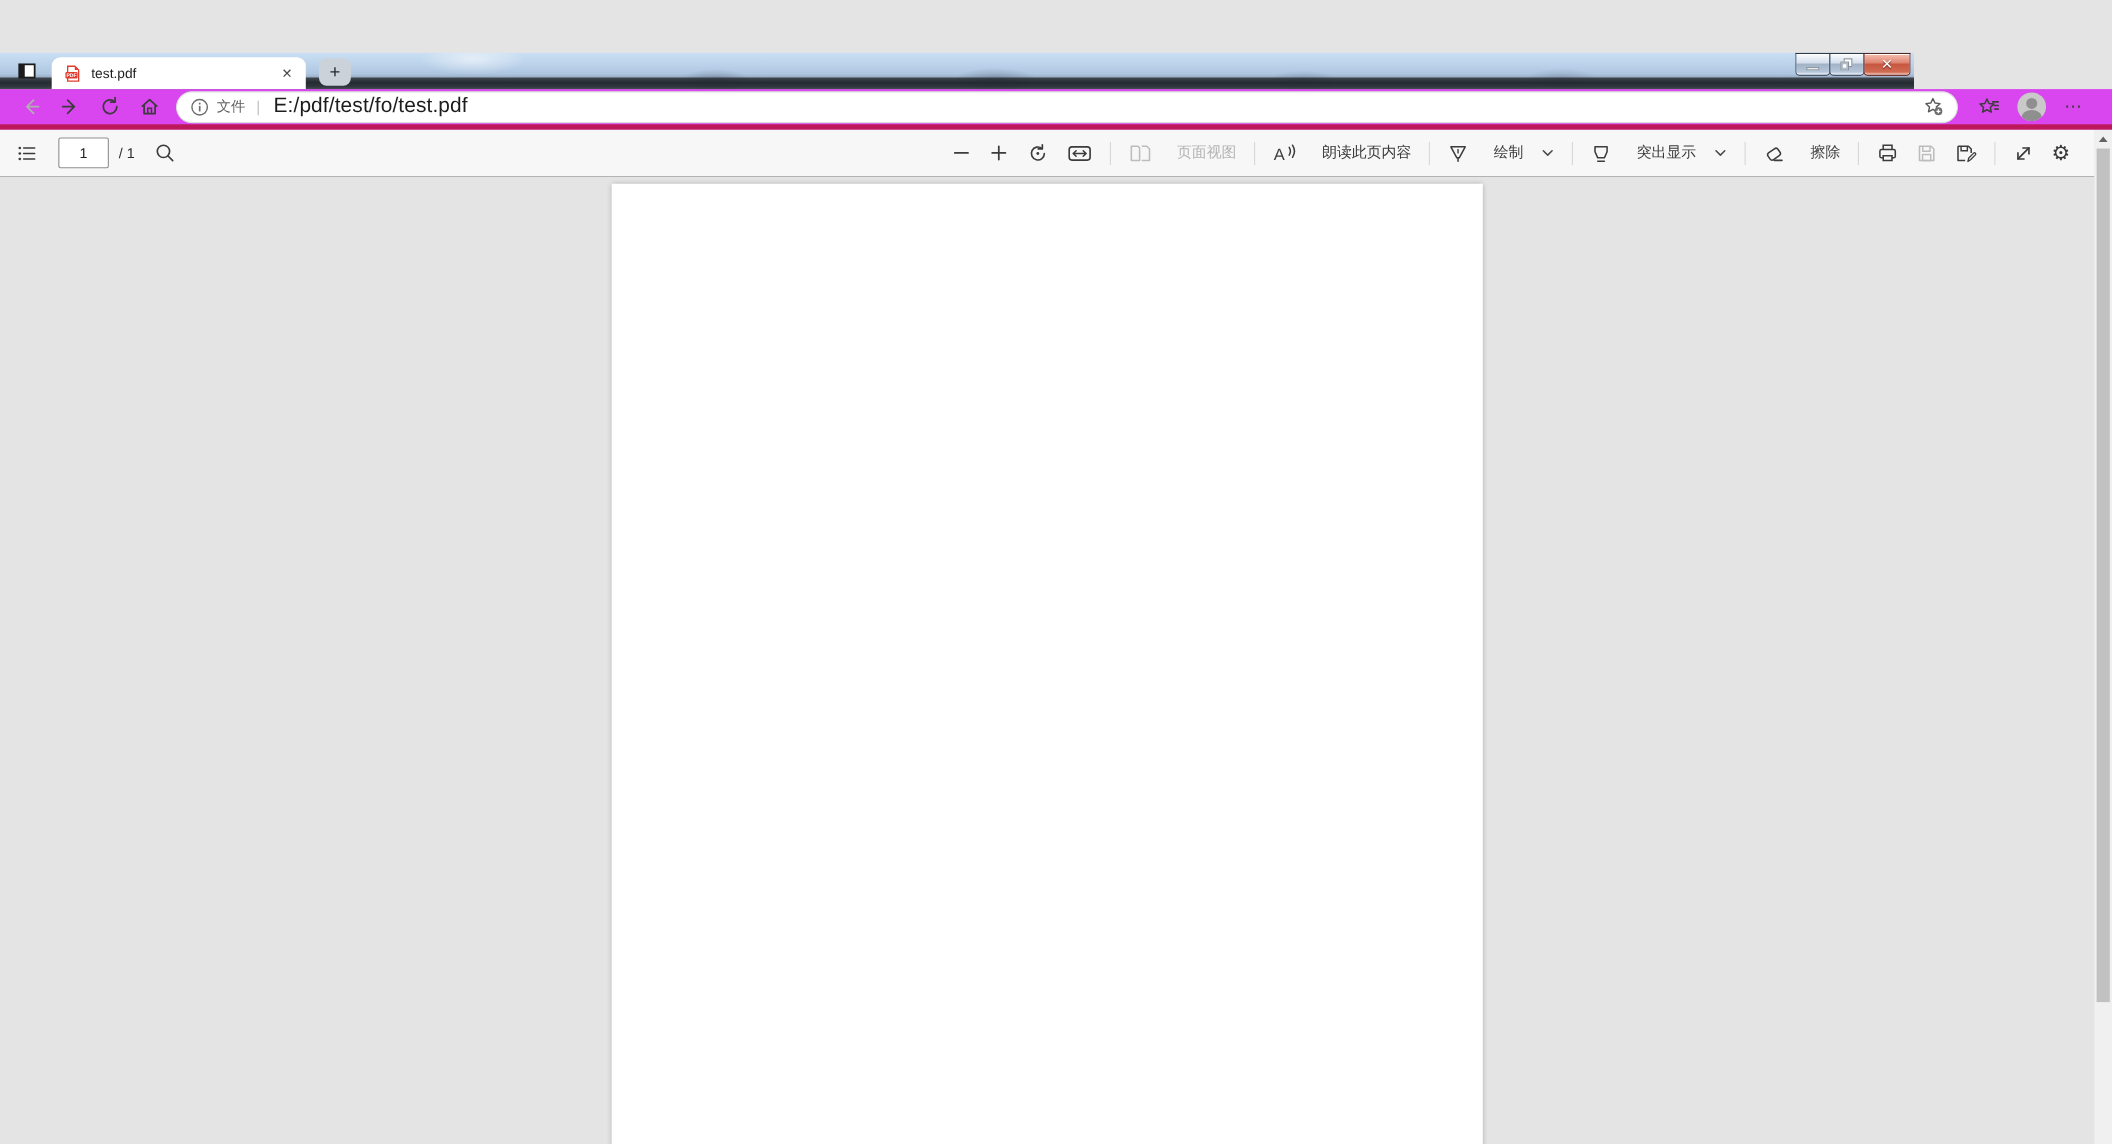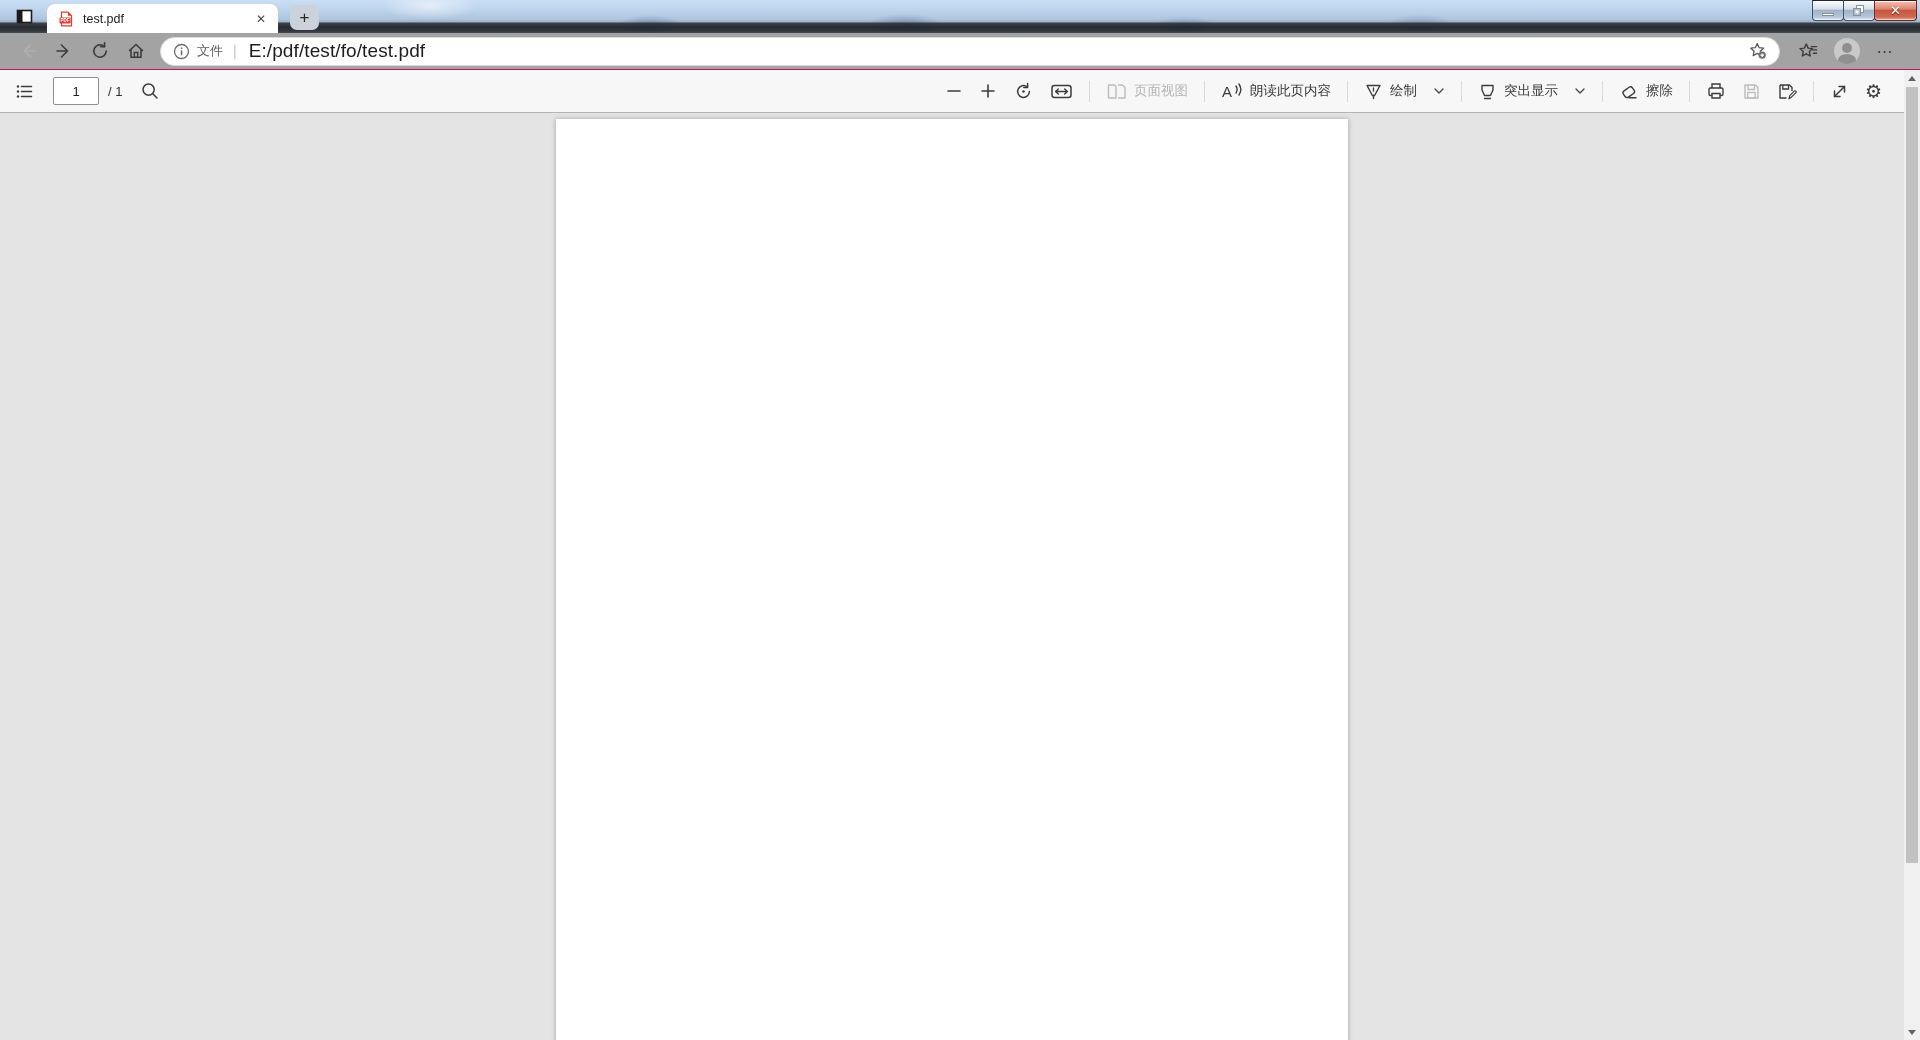--- a/index.html
+++ b/index.html
@@ -6,28 +6,29 @@
   html,body { margin:0; padding:0; }
   body {
     width:1920px; height:1040px; overflow:hidden;
     font-family:"Liberation Sans","DejaVu Sans",sans-serif;
     background:#e4e4e4;
     -webkit-font-smoothing:antialiased;
   }
 
   
   .titlebar {
-    position:relative; height:33px; width:1920px;
+    position:relative; height:33px; width:1740px;
     background:
       radial-gradient(70px 20px at 430px 6px, rgba(255,255,255,.55), transparent 70%),
       radial-gradient(46px 16px at 650px 26px, rgba(30,40,55,.30), transparent 70%),
       radial-gradient(54px 16px at 905px 25px, rgba(25,35,50,.28), transparent 70%),
       radial-gradient(46px 14px at 1185px 26px, rgba(25,35,50,.22), transparent 70%),
       radial-gradient(46px 14px at 1420px 24px, rgba(25,35,50,.18), transparent 70%),
       linear-gradient(180deg,#cadff3 0%,#bdd4ec 28%,#aec6e0 58%,#9db1c9 66%,#3d444c 70%,#262b31 82%,#30363d 93%,#474e56 100%);
+    margin-top: 48px;
   }
   .tab-actions {
     position:absolute; left:13px; top:6px; width:22px; height:21px;
     display:flex; align-items:center; justify-content:center;
   }
   .tab {
     position:absolute; left:47px; top:4px; width:231px; height:29px;
     background:#ffffff; border-radius:8px 8px 0 0;
     display:flex; align-items:center; padding:0 8px 0 11px;
   }
@@ -67,22 +68,22 @@
   }
   .glyph-restore .r-front {
     position:absolute; left:0; top:3px; width:8px; height:8px;
     border:1px solid rgba(40,55,75,.55); background:#fff;
     box-shadow:inset 0 0 0 1.5px #aebccb;
   }
   .glyph-close { color:#fff; font-size:13px; font-weight:bold; text-shadow:0 1px 1px rgba(60,10,5,.8); line-height:1; }
 
   
   .navbar {
-    height:37px; width:1920px; background:#a3a3a3;
-    border-bottom:1px solid #be185d;
+    height:37px; width:1920px; background:#d946ef;
+    border-bottom:5px solid #be185d;
     display:flex; align-items:center; padding:0 10px 0 10px;
   }
   .nav-btn { width:36px; height:30px; display:flex; align-items:center; justify-content:center; border-radius:5px; flex:none; }
   .omnibox {
     flex:1; height:29px; margin:0 10px 0 6px;
     background:#ffffff; border:1px solid #dcdcdc; border-radius:15px;
     display:flex; align-items:center; padding:0 6px 0 12px;
   }
   .omni-file-label { font-size:13px; color:#5f5f5f; margin:0 10px 0 7px; }
   .omni-sep { color:#c4c4c4; font-size:14px; margin-right:12px; font-weight:300; }
@@ -107,21 +108,21 @@
   .tb-left { display:flex; align-items:center; }
   .page-box {
     width:46px; height:28px; margin-left:18px;
     background:#fff; border:1px solid #8f8f8f; border-radius:2px;
     display:flex; align-items:center; justify-content:center;
     font-size:13px; color:#1f1f1f;
   }
   .page-count { font-size:13px; color:#2e2e2e; margin-left:9px; }
   .tb-search { margin-left:18px; }
   .tb-right { margin-left:auto; display:flex; align-items:center; gap:16px; padding-right:12px; }
-  .tbtn { display:flex; align-items:center; gap:7px; color:#3a3a3a; font-size:13.5px; white-space:nowrap; }
+  .tbtn { display:flex; align-items:center; gap:23px; color:#3a3a3a; font-size:13.5px; white-space:nowrap; }
   .tbtn.disabled { color:#b4b4b4; }
   .vsep { width:1px; height:21px; background:#d8d8d8; flex:none; }
   .icon-cell { display:flex; align-items:center; justify-content:center; }
   .gear-glyph { font-size:19px; color:#3a3a3a; line-height:1; font-family:"DejaVu Sans",sans-serif; }
 
   .content-area {
     position:absolute; left:0; top:43px; width:1904px; height:927px;
     background:#e4e4e4; overflow:hidden;
   }
   .pdf-page {

